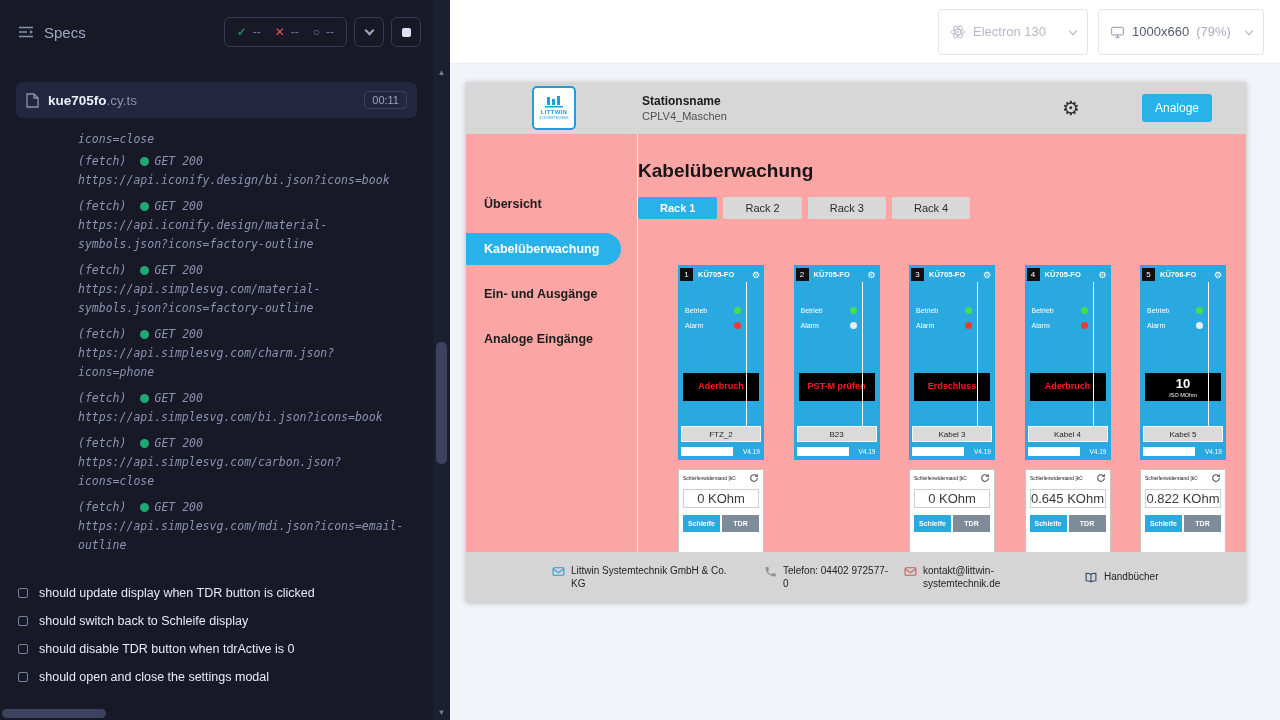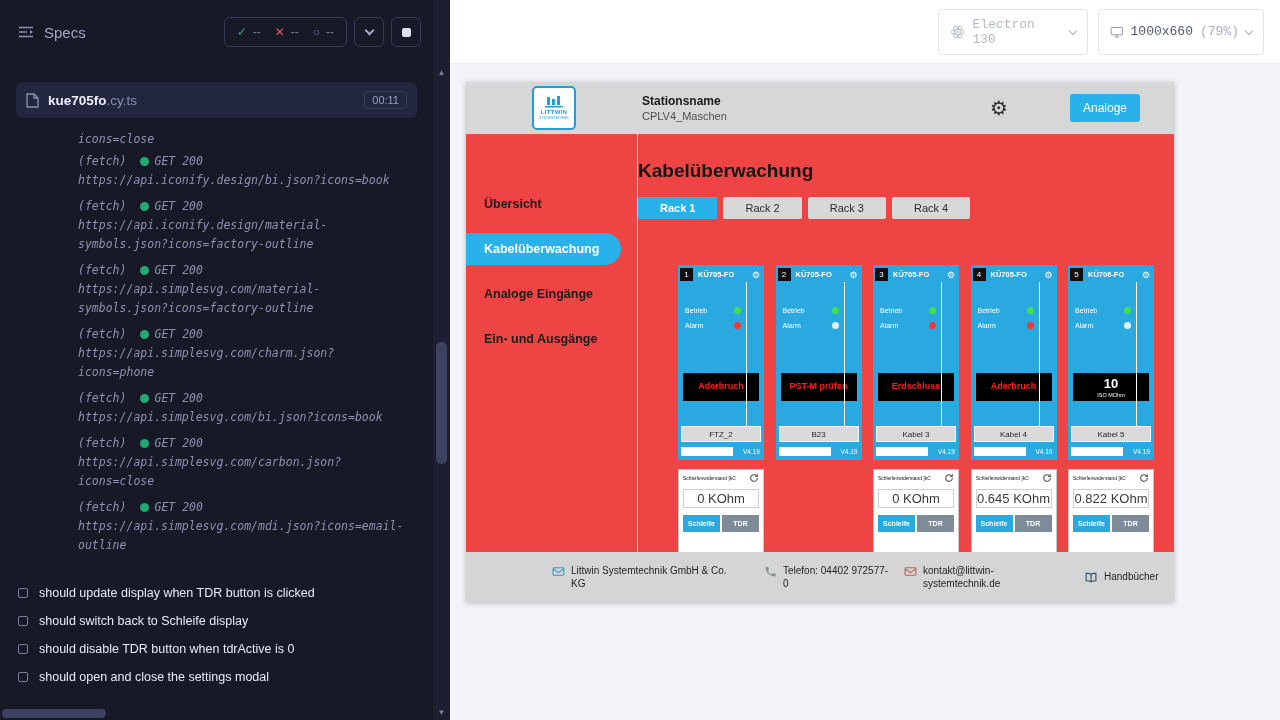--- a/index.html
+++ b/index.html
@@ -40,29 +40,29 @@
   .v-scrollbar { position:absolute; left:433px; top:0; width:17px; height:720px; background:#1c1f30; }
   .sb-arrow { position:absolute; left:0; width:17px; height:16px; color:#767c9e; font-size:8px; display:flex; align-items:center; justify-content:center; }
   .sb-up { top:64px; }
   .sb-down { bottom:0; }
   .v-thumb { position:absolute; left:3px; top:342px; width:11px; height:122px; background:#3c425f; border-radius:5px; }
 
   
   .pane { position:absolute; left:450px; top:0; width:830px; height:720px; }
   .browser-bar { height:64px; background:#fff; display:flex; align-items:center; padding:0 16px; border-bottom:1px solid #eceef4; }
   .url-bar { width:460px; height:35px; border:1px solid #e2e4ec; border-radius:4px; display:flex; align-items:center; padding:0 12px; font-size:13px; color:#7a8194; background:#fff; overflow:hidden; white-space:nowrap; }
-  .bar-select { height:46px; border:1px solid #e2e4ec; border-radius:4px; display:flex; align-items:center; gap:7px; padding:0 11px; font-size:13px; cursor:pointer;font-family:Liberation Mono, monospace; }
+  .bar-select { height:46px; border:1px solid #e2e4ec; border-radius:4px; display:flex; align-items:center; gap:7px; padding:0 11px; font-size:13px; cursor:pointer; }
   .sel-electron { margin-left:auto; color:#b4bac8; width:150px; }
   .sel-viewport { margin-left:10px; color:#525a6b; width:166px; }
   .sel-viewport .pct { color:#a9afc0; }
   .chev-gray { width:6px; height:6px; border-right:1.5px solid #a9afc0; border-bottom:1.5px solid #a9afc0; transform:rotate(45deg); margin-top:-2px; margin-left:auto; flex:none; }
   .browser-content { position:relative; height:656px; }
 
   
-  .aut { position:absolute; left:16px; top:18px; width:708px; height:520px; background:#ef4444; box-shadow:0 1px 6px rgba(0,0,0,.25); overflow:hidden; }
+  .aut { position:absolute; left:16px; top:18px; width:780px; height:520px; background:#fca5a5; box-shadow:0 1px 6px rgba(0,0,0,.25); overflow:hidden; }
   .aut-header { height:52px; background:#d7d7d7; display:flex; align-items:center; padding:0 10px 0 16px; }
   .logo { margin-left:50px; width:44px; height:44px; background:#fff; border:2px solid #1f9fda; border-radius:5px; display:flex; flex-direction:column; align-items:center; justify-content:center; gap:1px; flex:none; }
   .logo-brand { font-size:6px; font-weight:700; color:#1f9fda; letter-spacing:.3px; }
   .logo-sub { font-size:3.5px; color:#1f9fda; }
   .station { margin-left:66px; }
   .station-label { font-size:12px; font-weight:700; color:#1a1a1a; }
   .station-name { font-size:11px; color:#4f4f4f; margin-top:2px; }
   .aut-gear { margin-left:auto; font-family:"DejaVu Sans",sans-serif; font-size:20px; color:#2e2e2e; cursor:pointer; }
   .logout-btn { margin-left:62px; margin-right:24px; background:#29b2e9; color:#fff; border:none; border-radius:3px; font-size:12px; padding:7px 13px; font-family:inherit; cursor:pointer; }
   .aut-body { display:flex; height:418px; }
@@ -297,22 +297,22 @@
             <div class="station-name">CPLV4_Maschen</div>
           </div>
           <span class="aut-gear">⚙</span>
           <button class="logout-btn">Analoge</button>
         </header>
 
         <div class="aut-body">
           <nav class="aut-nav">
             <div class="nav-item">Übersicht</div>
             <div class="nav-item active">Kabelüberwachung</div>
+            <div class="nav-item">Ein- und Ausgänge</div>
             <div class="nav-item">Analoge Eingänge</div>
-            <div class="nav-item">Ein- und Ausgänge</div>
           </nav>
 
           <section class="aut-main">
             <h1 class="aut-title">Kabelüberwachung</h1>
             <div class="tabs">
               <button class="tab active">Rack 1</button>
               <button class="tab">Rack 2</button>
               <button class="tab">Rack 3</button>
               <button class="tab">Rack 4</button>
             </div>

